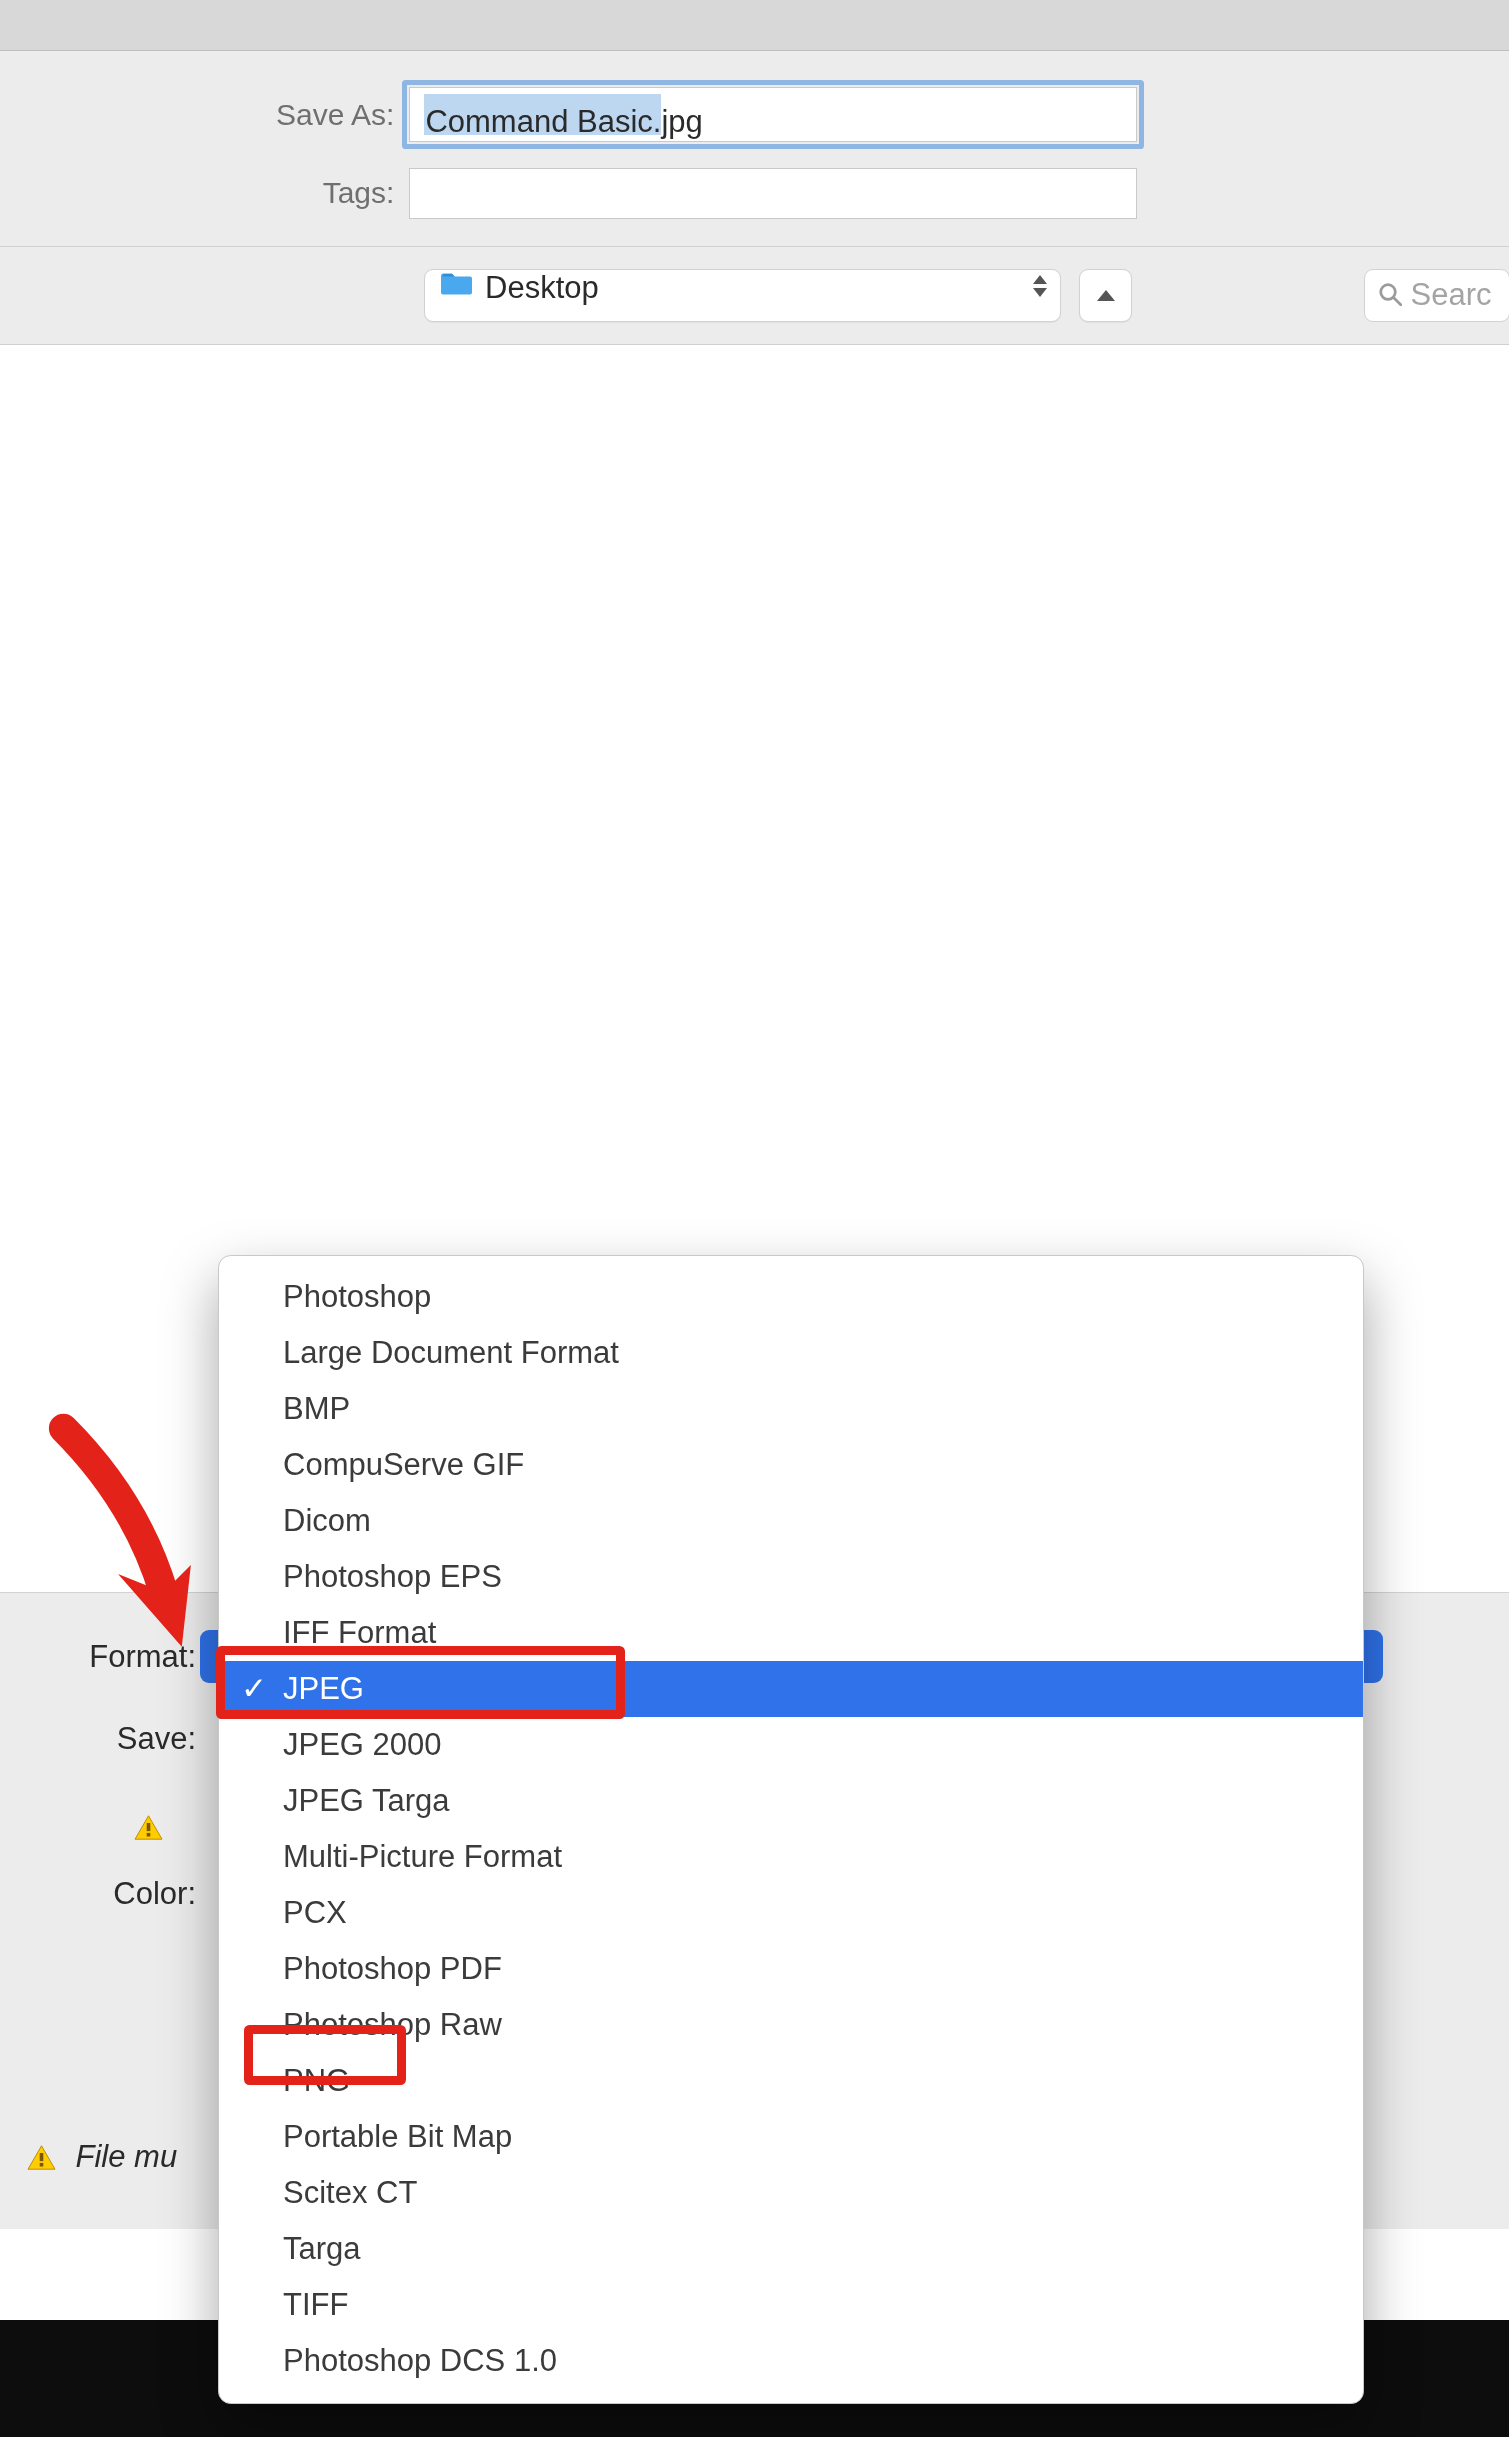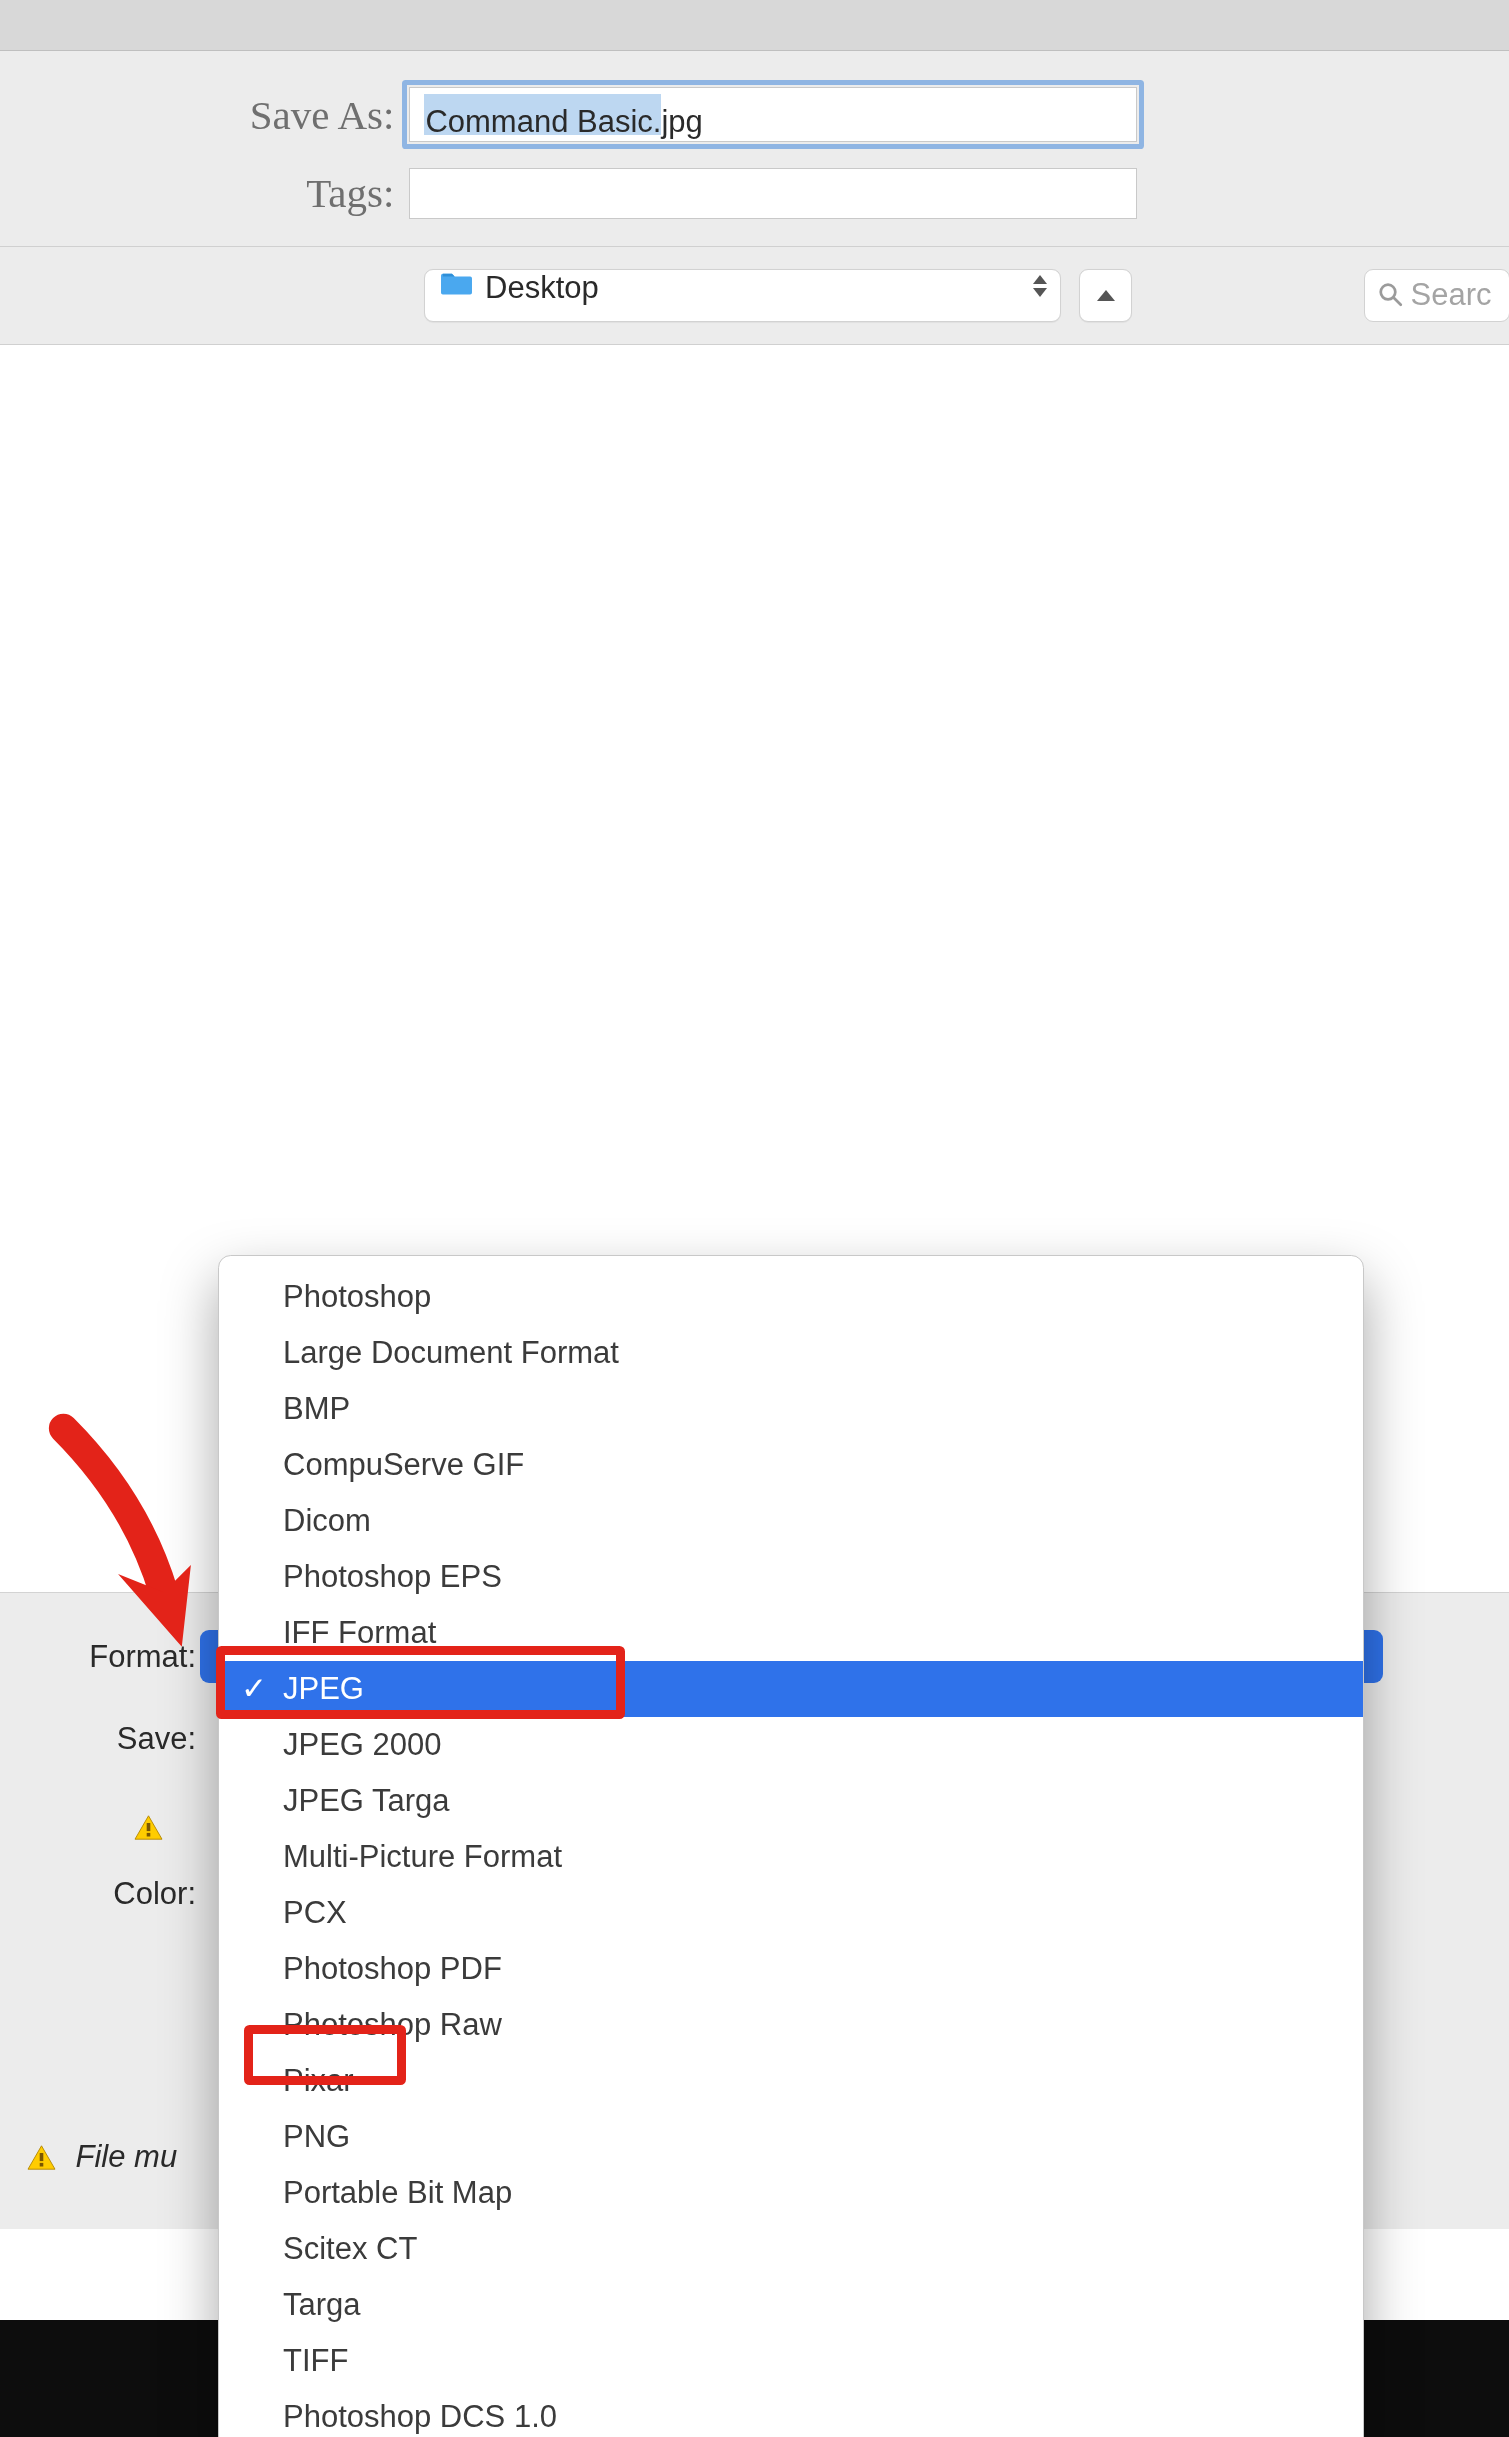--- a/index.html
+++ b/index.html
@@ -31,23 +31,22 @@
     }
     .field-row {
       display: flex;
       align-items: center;
       margin-bottom: 25.5px;
     }
     .field-label {
       width: 409px;
       text-align: right;
       color: #6f6f6f;
-      font-size: 41px;
+      font-size: 30px;
       padding-right: 14.6px;
-      font-family: Liberation Serif, serif;
     }
     .saveas-wrap {
       position: relative;
       width: 728px;
     }
     .saveas-input {
       width: 728px;
       height: 55px;
       border: 0.9px solid #c9c9c9;
       background: #fff;
@@ -348,21 +347,20 @@
     <div class="fmt-item">Dicom</div>
     <div class="fmt-item">Photoshop EPS</div>
     <div class="fmt-item">IFF Format</div>
     <div class="fmt-item selected">JPEG<span class="fmt-check">✓</span></div>
     <div class="fmt-item">JPEG 2000</div>
     <div class="fmt-item">JPEG Targa</div>
     <div class="fmt-item">Multi-Picture Format</div>
     <div class="fmt-item">PCX</div>
     <div class="fmt-item">Photoshop PDF</div>
     <div class="fmt-item">Photoshop Raw</div>
-    <div class="fmt-item">Pixar</div>
     <div class="fmt-item">PNG</div>
     <div class="fmt-item">Portable Bit Map</div>
     <div class="fmt-item">Scitex CT</div>
     <div class="fmt-item">Targa</div>
     <div class="fmt-item">TIFF</div>
     <div class="fmt-item">Photoshop DCS 1.0</div>
   </div>
 
 <svg class="red-arrow" viewBox="0 0 190 260">
   <path d="M40 20 Q120 100 150 200" stroke="#e32319" stroke-width="32" fill="none" stroke-linecap="round"></path>

